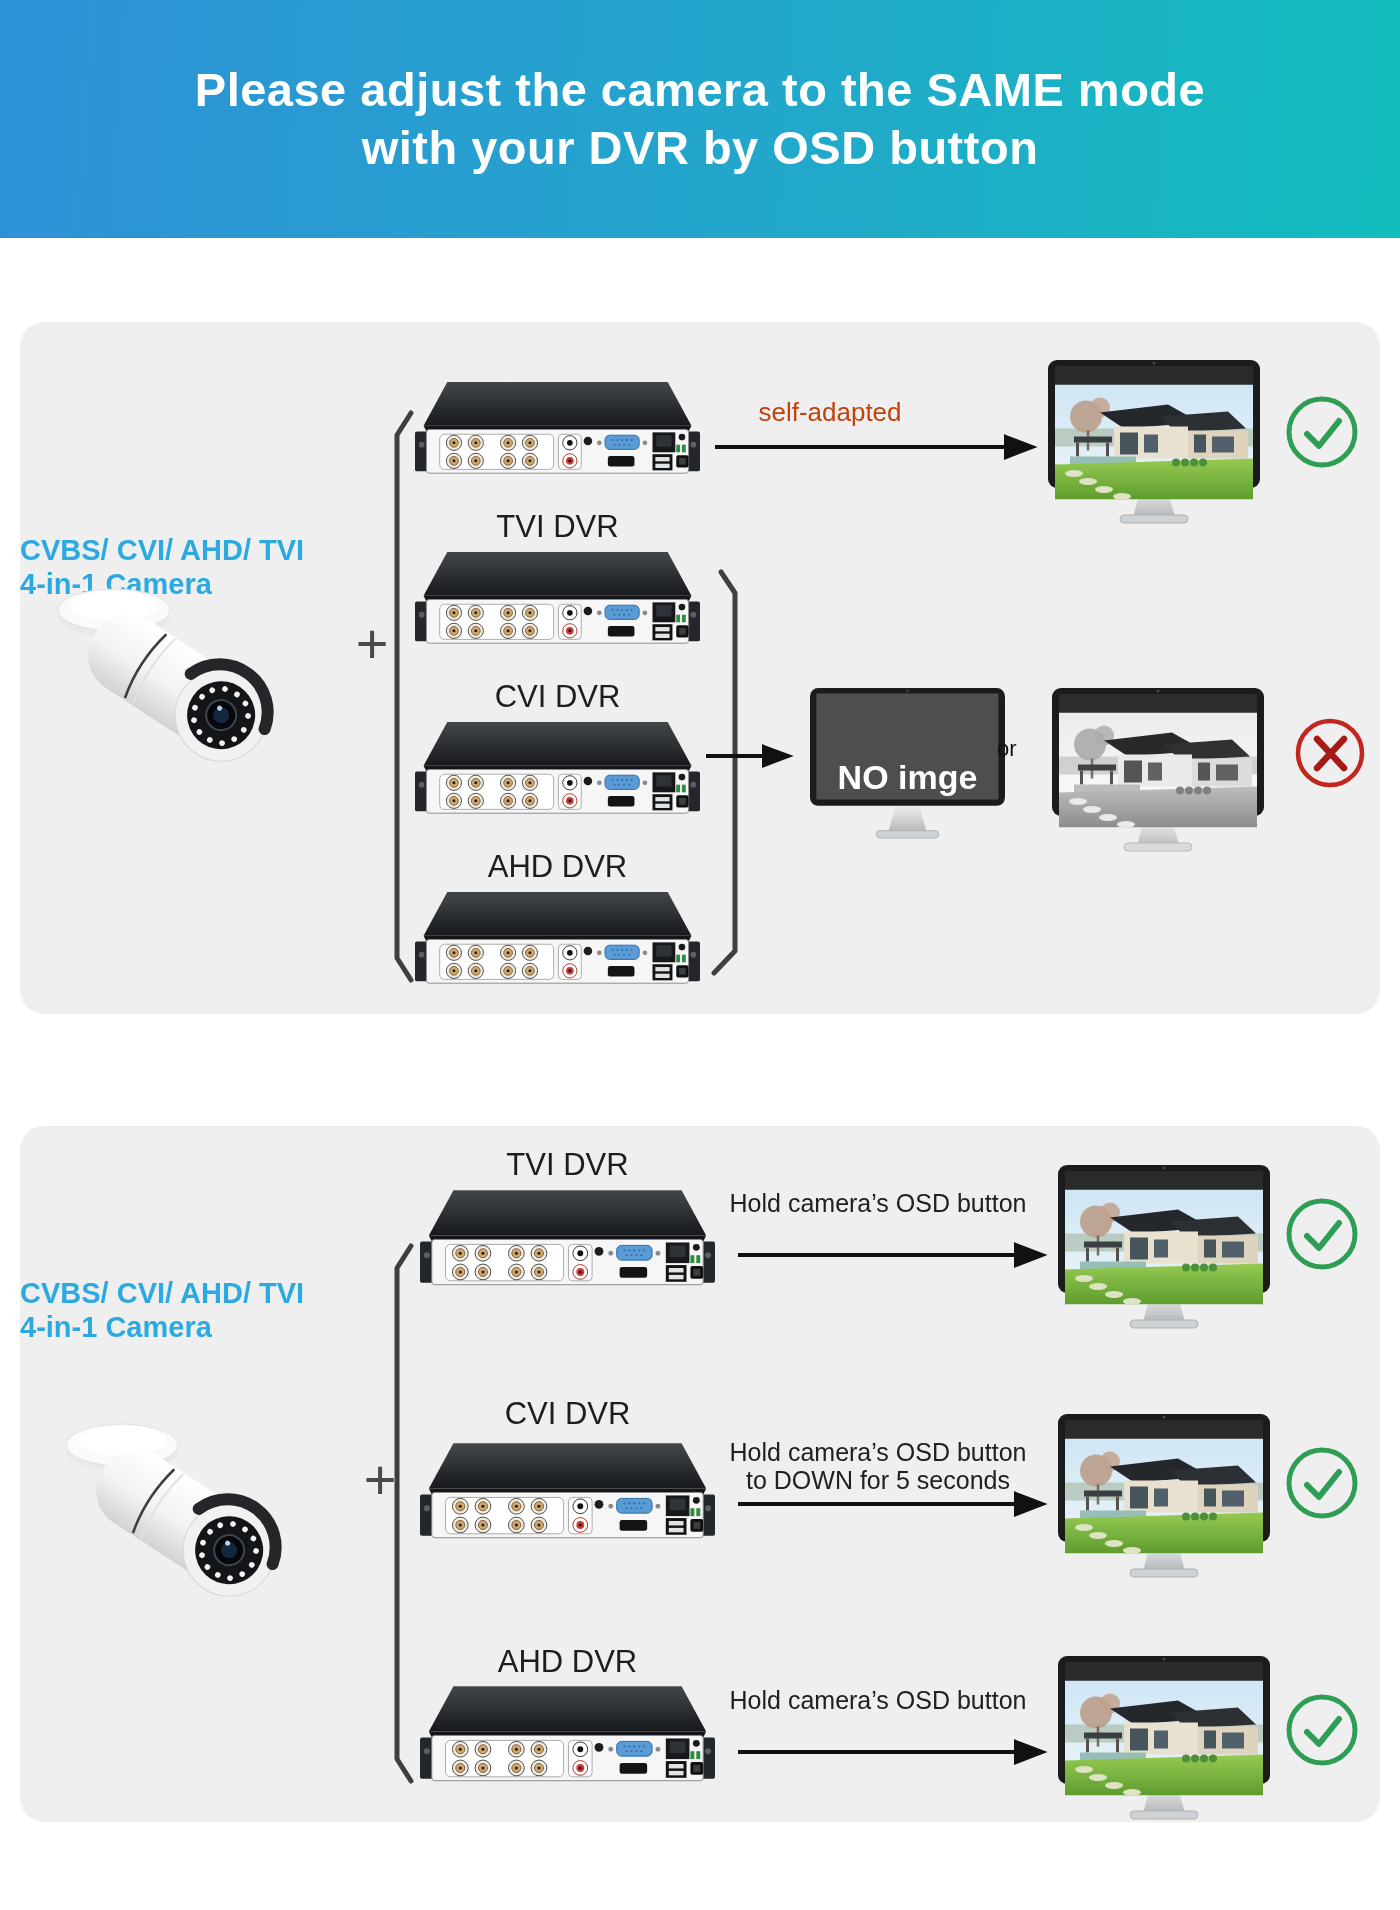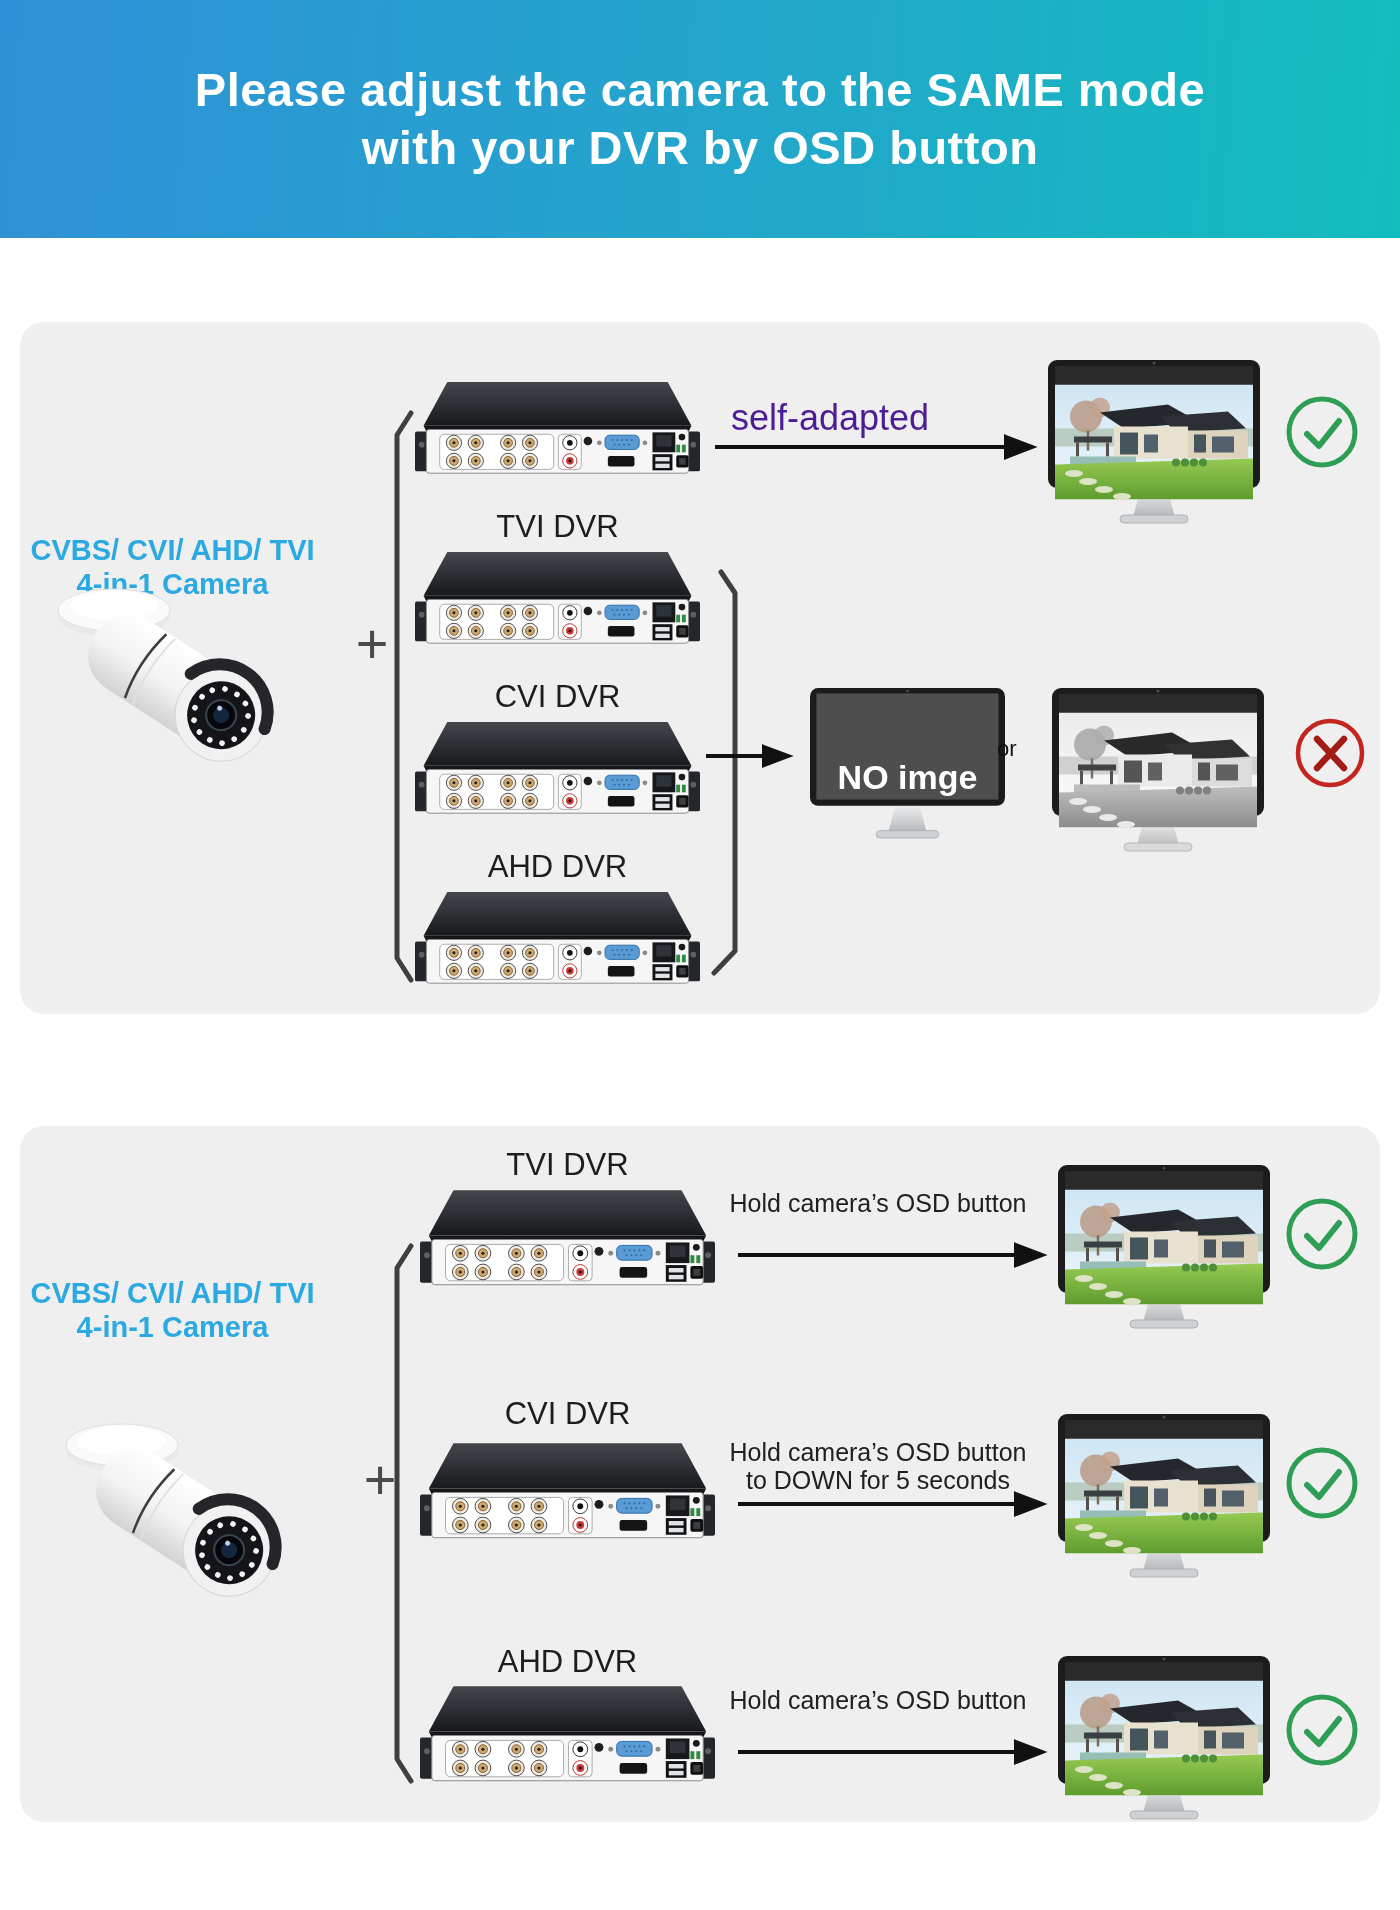--- a/index.html
+++ b/index.html
@@ -4,23 +4,23 @@
 <style>
   html,body{margin:0;padding:0;background:#fff;}
   body{width:1400px;height:1910px;position:relative;font-family:"Liberation Sans",sans-serif;overflow:hidden;}
   .abs{position:absolute;}
   .header{left:0;top:0;width:1400px;height:238px;background:linear-gradient(94deg,#2e91d7 0%,#22a7cb 55%,#12bdbd 100%);display:flex;flex-direction:column;align-items:center;justify-content:center;}
   .header-line{color:#ffffff;font-size:47px;font-weight:700;line-height:58px;text-align:center;letter-spacing:0.5px;}
   .panel{left:20px;width:1360px;background:#efefef;border-radius:24px;}
   .panel1{top:322px;height:692px;}
   .panel2{top:1126px;height:696px;}
   .dvr-label{font-size:31px;color:#1d1d1d;text-align:center;line-height:34px;white-space:nowrap;}
-  .cam-type{font-size:29px;font-weight:700;color:#2BA9E0;text-align:center;line-height:33px;white-space:nowrap;}
+  .cam-type{font-size:29px;font-weight:700;color:#2BA9E0;text-align:left;line-height:33px;white-space:nowrap;}
   .instruction{font-size:25px;color:#202020;text-align:center;line-height:29px;white-space:nowrap;}
-  .self-adapted{font-size:36px;color:#4c1d95;text-align:center;white-space:nowrap;}
+  .self-adapted{font-size:26px;color:#c2410c;text-align:center;white-space:nowrap;}
   .or-label{font-size:22px;color:#111;text-align:left;}
   .no-img-label{font-size:34px;font-weight:700;color:#ffffff;text-align:center;margin-top:36px;}
   .plus{font-size:56px;color:#4a4a4a;line-height:56px;text-align:center;font-weight:400;}
   .overlay{left:0;top:0;pointer-events:none;}
   .gray-filter{filter:grayscale(1) brightness(1.04);}
   svg{display:block;}
 </style>
 </head>
 <body>
 

